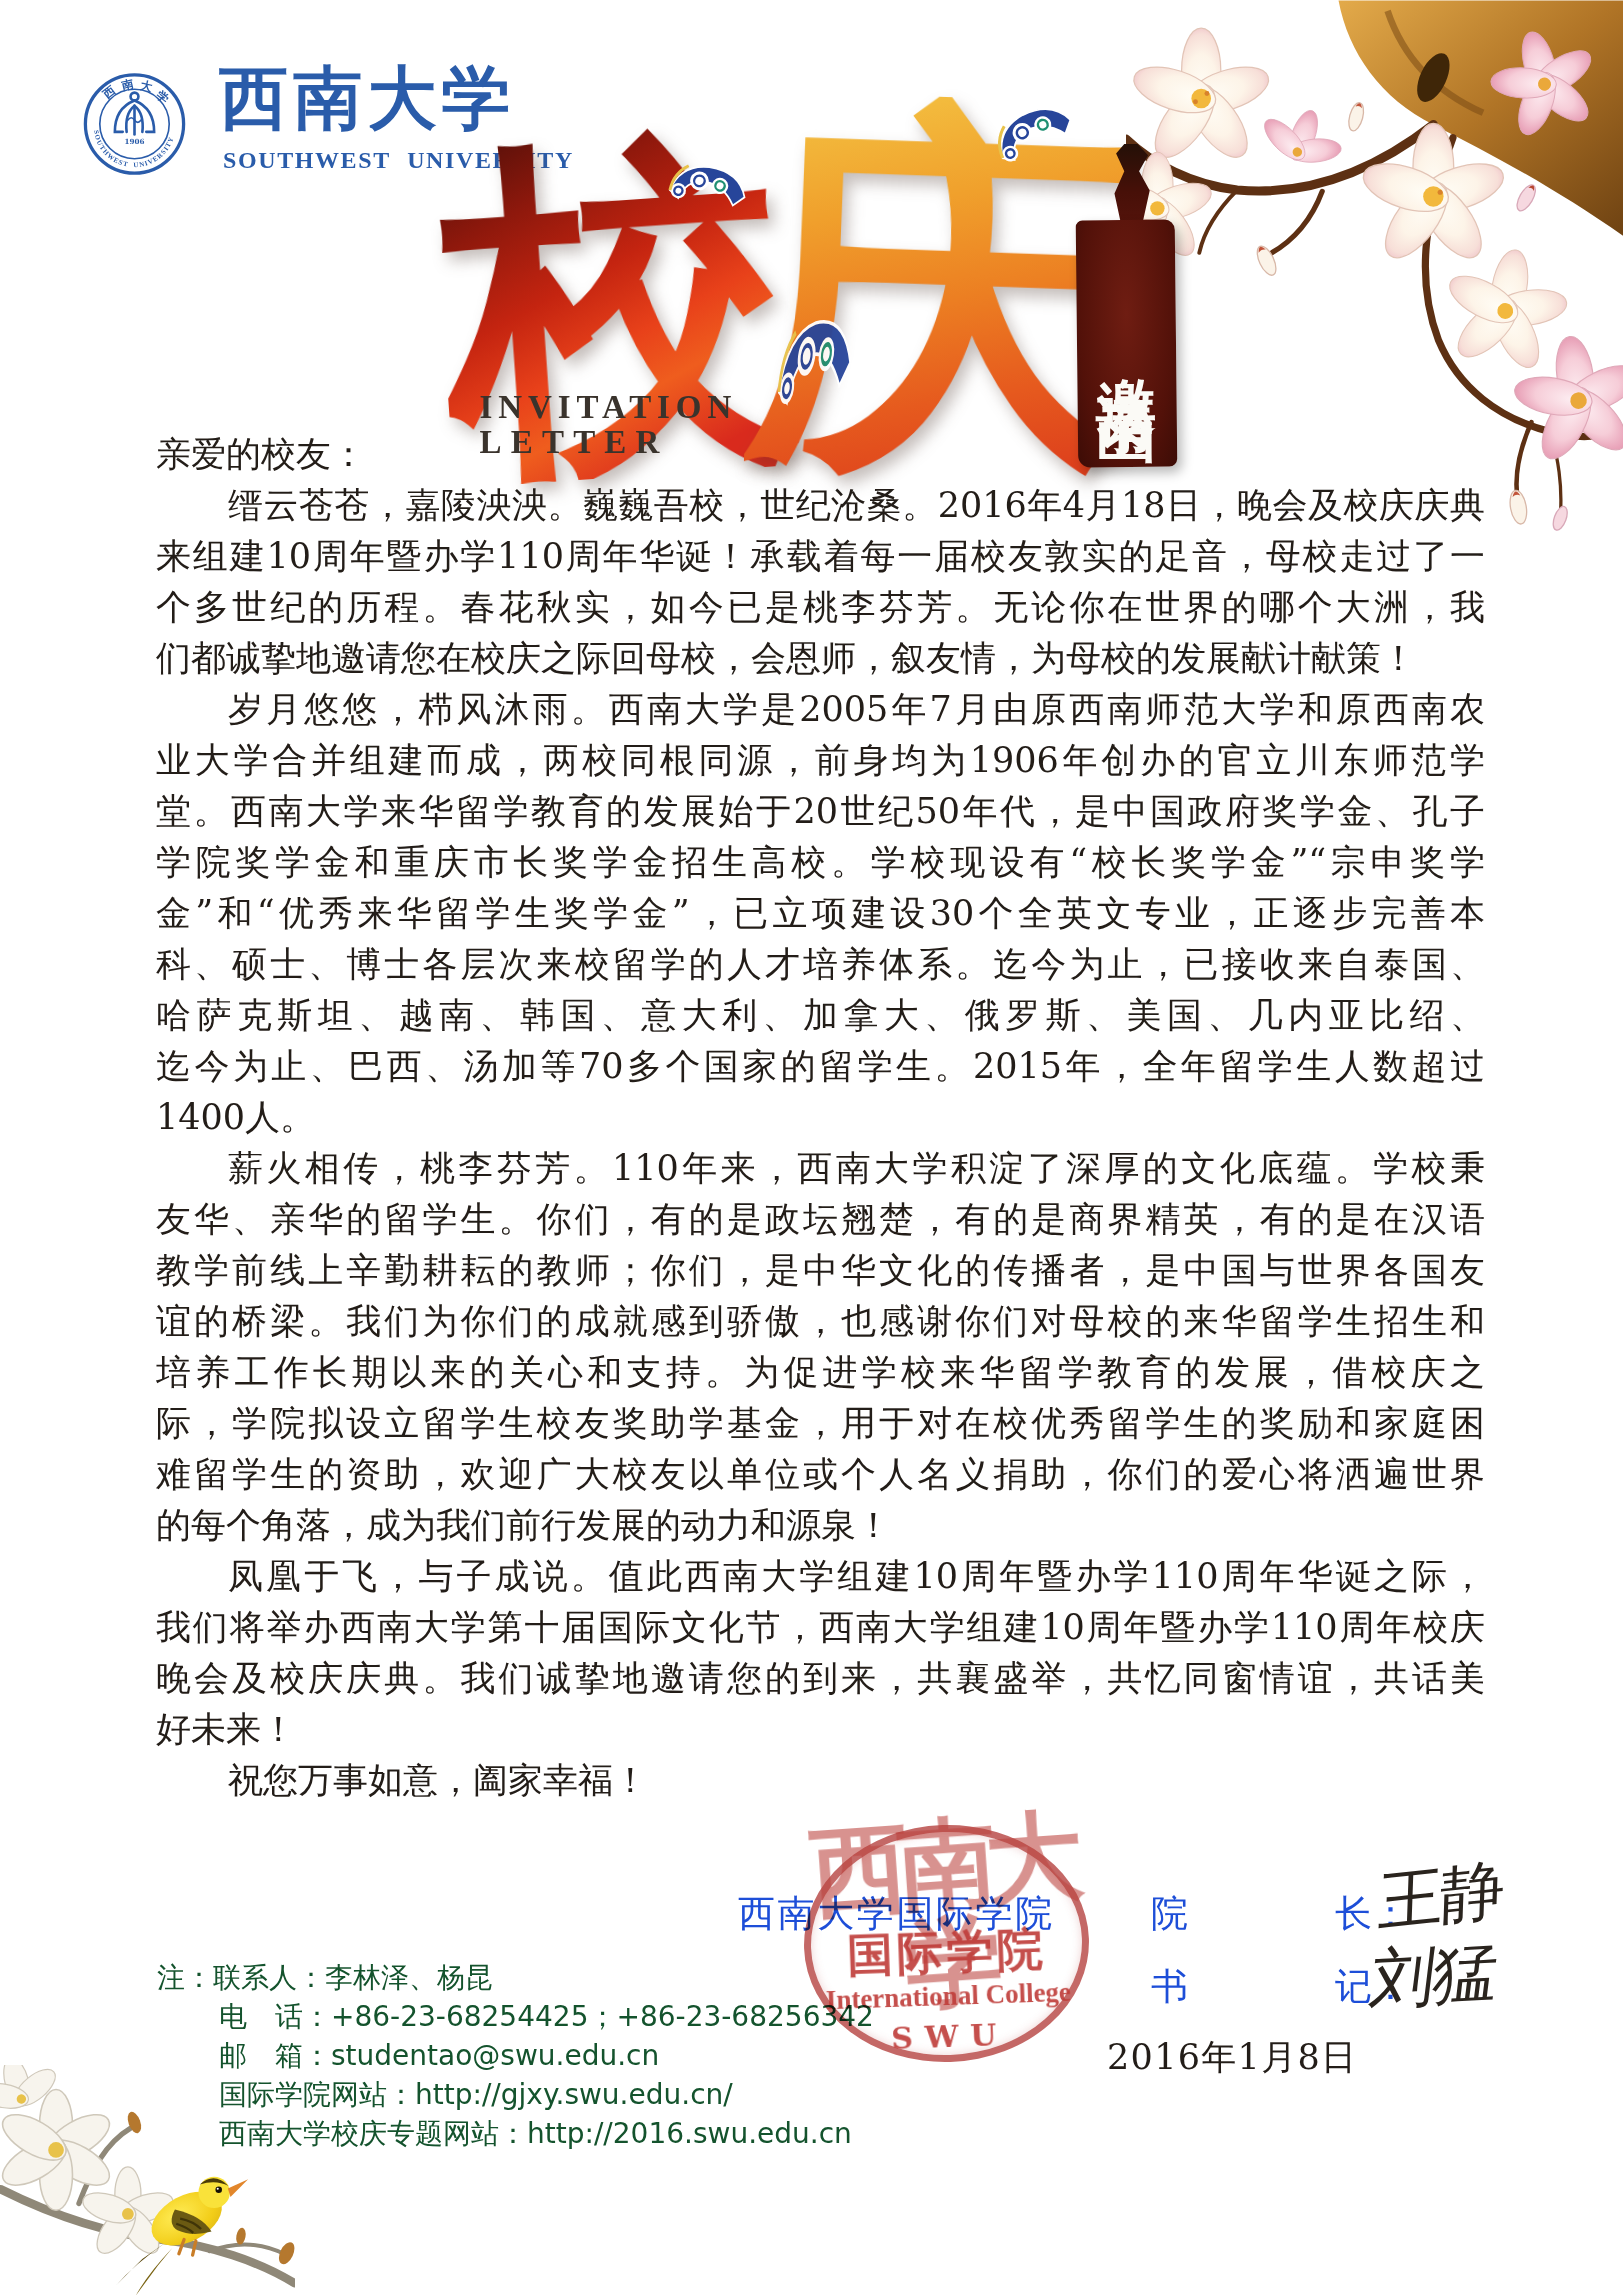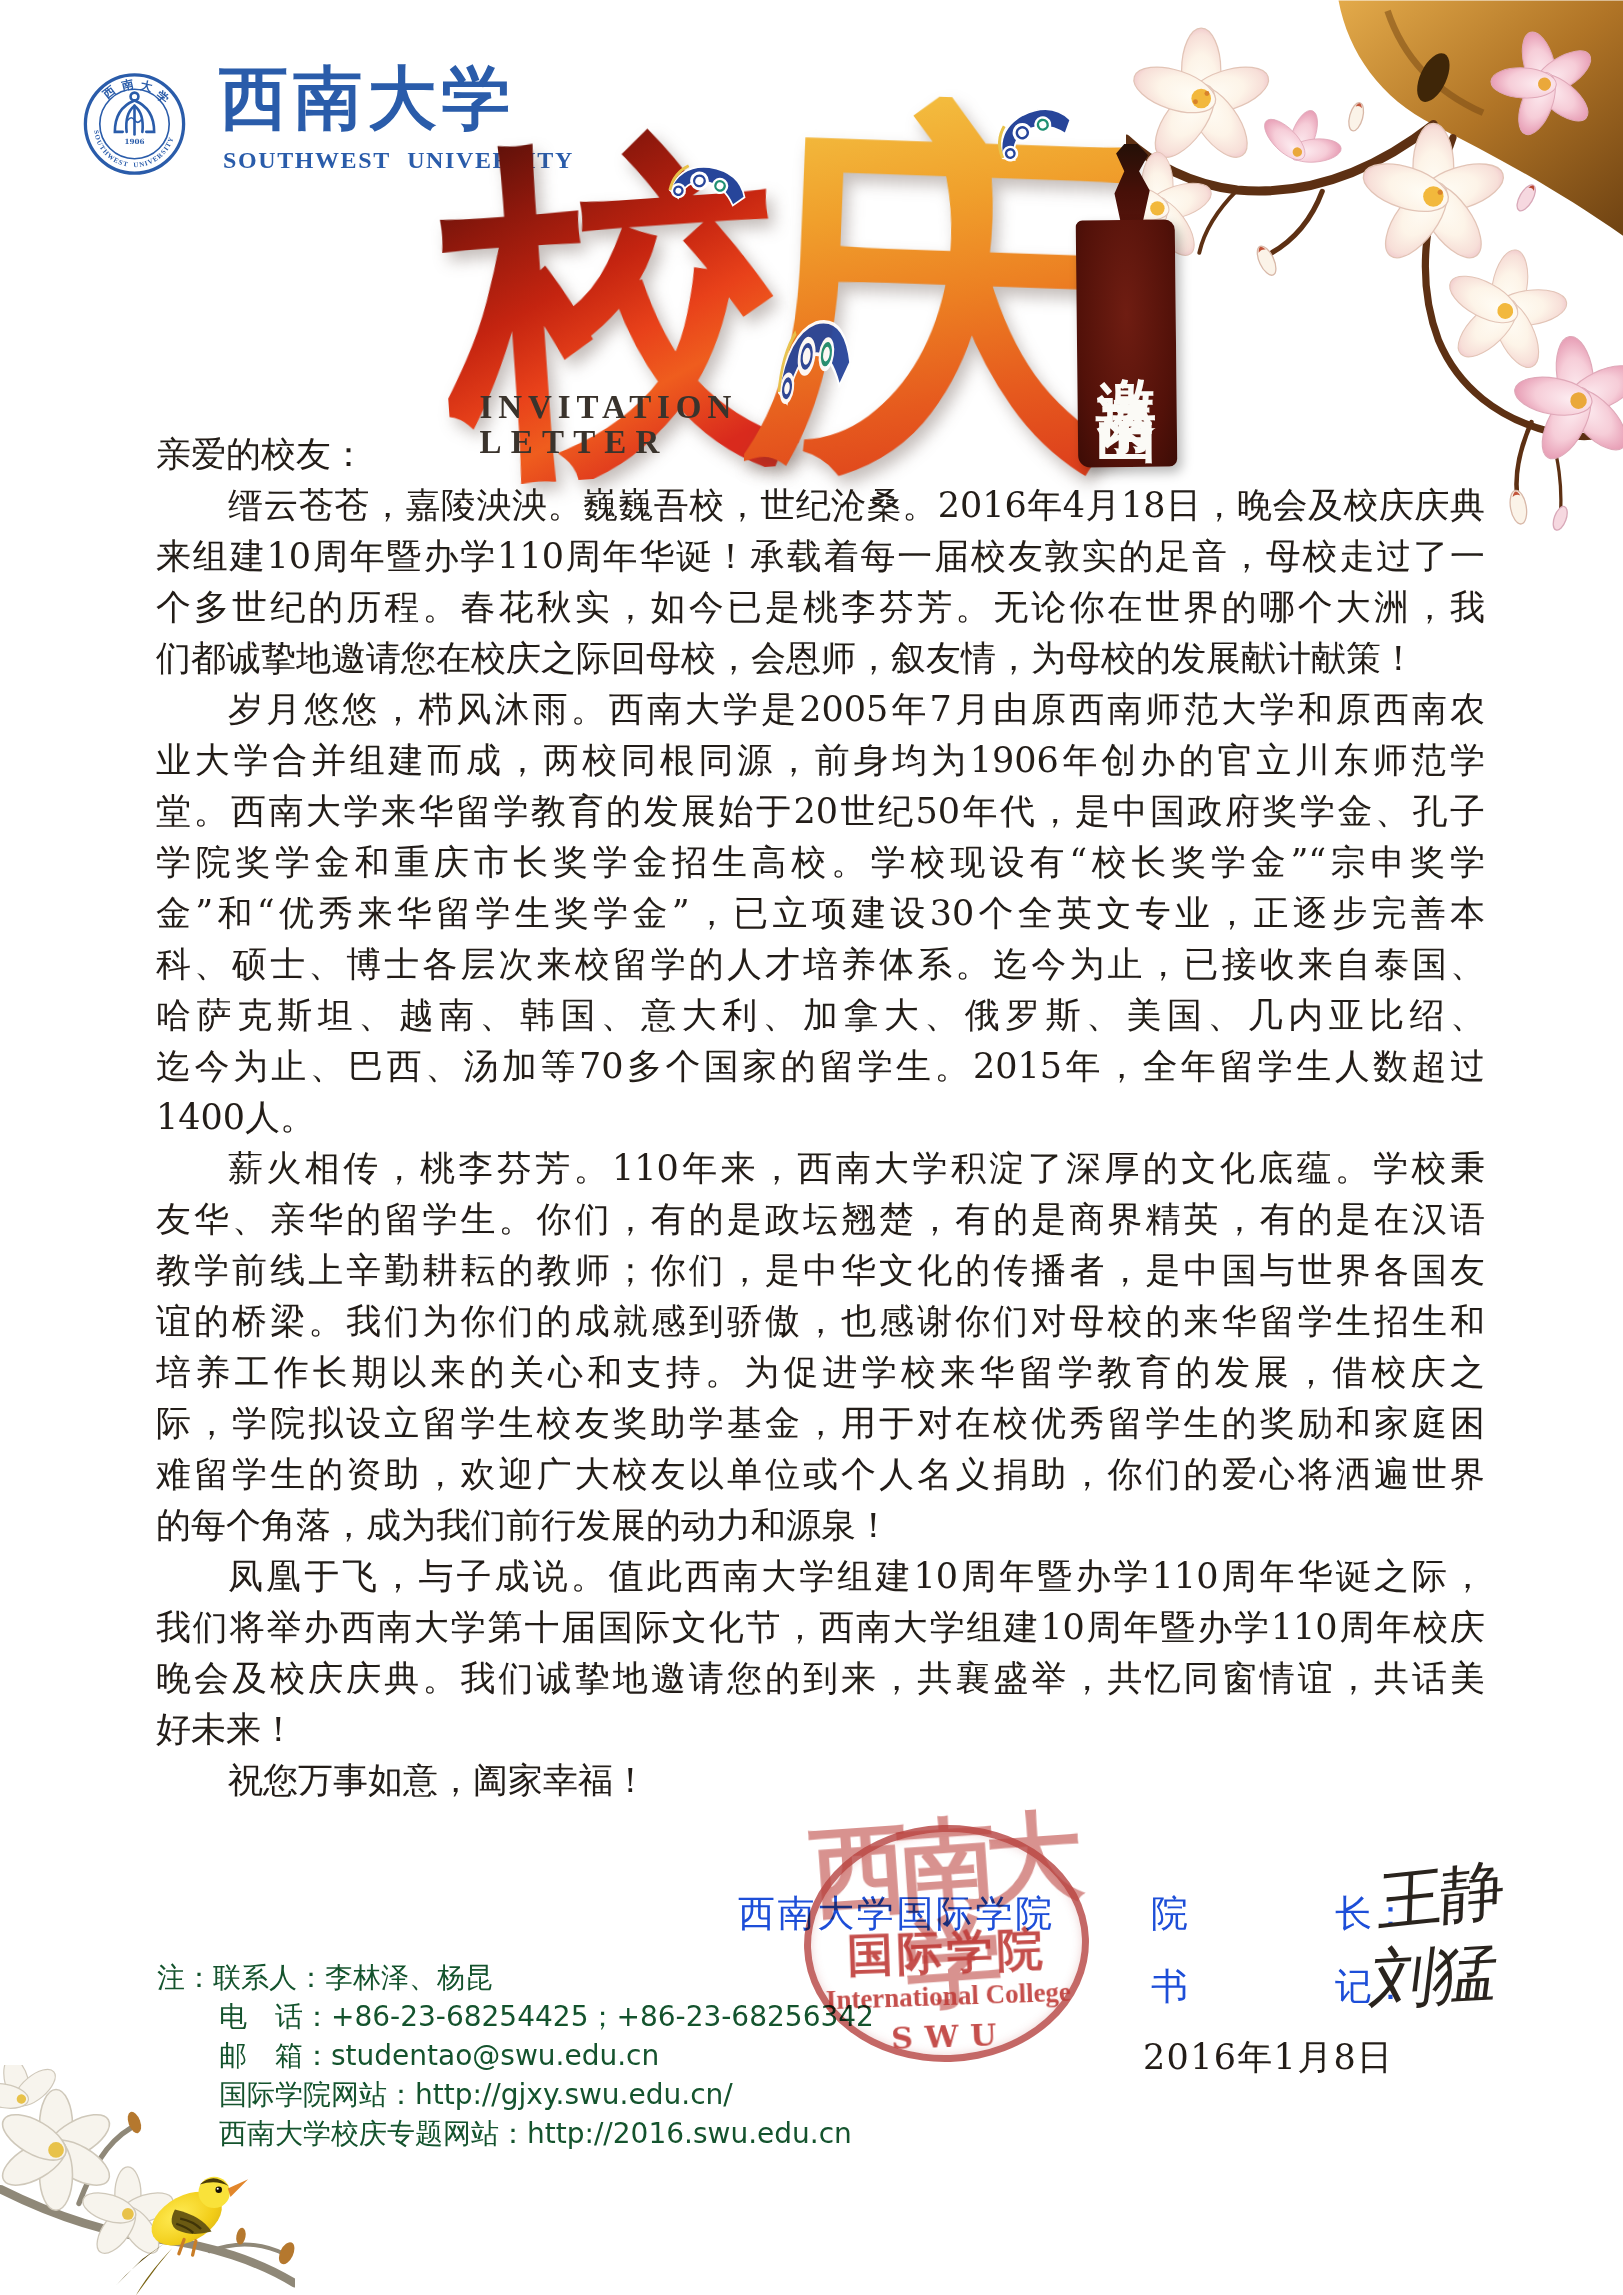--- a/index.html
+++ b/index.html
@@ -312,21 +312,21 @@
     <div class="ln ind">祝您万事如意，阖家幸福！</div>
   </div>
 
   <span class="abs sig" style="left:738px;top:1889px;letter-spacing:2.6px;">西南大学国际学院</span>
   <span class="abs sig" style="left:1151px;top:1889px;">院</span>
   <span class="abs sig" style="left:1335px;top:1889px;">长：</span>
   <span class="abs hand" style="left:1378px;top:1863px;">王静</span>
   <span class="abs sig" style="left:1151px;top:1962px;">书</span>
   <span class="abs sig" style="left:1335px;top:1962px;">记：</span>
   <span class="abs hand hand2" style="left:1371px;top:1943px;">刘猛</span>
-  <span class="abs date" style="left:1107px;top:2034px;margin-left:36px;">2016年1月8日</span>
+  <span class="abs date" style="left:1107px;top:2034px;">2016年1月8日</span>
 
   <div class="abs stamp">
     <div class="stamp-ring"></div>
     <div class="stamp-big">西南大学</div>
     <div class="stamp-l1">国际学院</div>
     <div class="stamp-l2">International College</div>
     <div class="stamp-l3">SWU</div>
   </div>
 
   <div class="abs notes">

